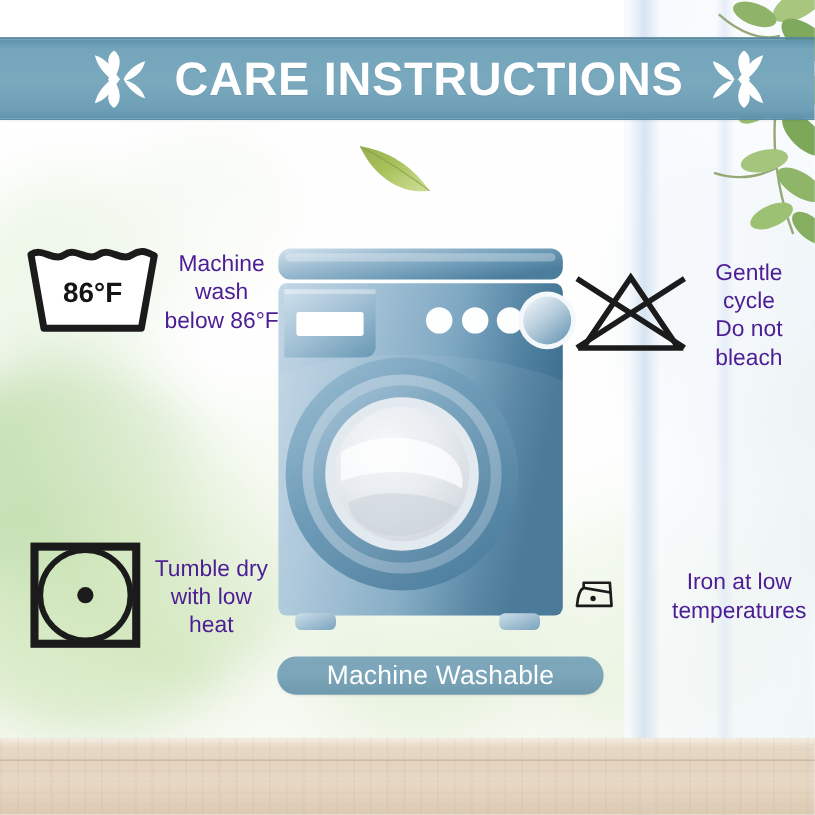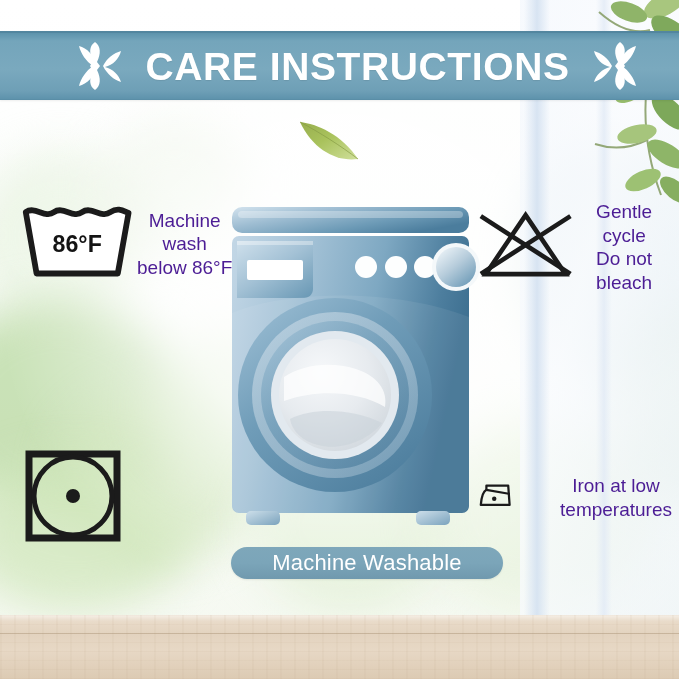--- a/index.html
+++ b/index.html
@@ -112,21 +112,21 @@
   .care .cap {
     margin-top:4px;
     text-align:center;
     color:#4c1d95;
     font-size:19px;
     line-height:1.24;
     white-space:pre-line;
   }
 
   #care-wash   { left:20px;  top:196px; width:215px; }
-  #care-bleach { left:472px; top:196px; width:197px; }
+  #care-bleach { left:472px; top:212px; width:197px; }
   #care-dry    { left:22px;  top:448px; width:207px; }
   #care-iron   { left:478px; top:452px; width:194px;gap:44px; }
 
   #care-wash .cap, #care-dry .cap { text-align:center; }
   #care-bleach .cap, #care-iron .cap { text-align:center; }
 
   
   #washer { position:absolute; left:218px; top:205px; width:265px; height:330px; z-index:6; }
 
   
@@ -242,20 +242,22 @@
   <div class="cap">Gentle cycle
 Do not bleach</div>
 </div>
 
 <div class="care" id="care-dry">
   <svg class="sym" width="105" height="96" viewBox="0 0 105 96">
     <rect x="7" y="6" width="88" height="84" fill="none" stroke="#1b1b1b" stroke-width="7"></rect>
     <circle cx="51" cy="48" r="39" fill="none" stroke="#1b1b1b" stroke-width="5"></circle>
     <circle cx="51" cy="48" r="7" fill="#1b1b1b"></circle>
   </svg>
+  <div class="cap">Tumble dry
+with low heat</div>
 </div>
 
 <div class="care" id="care-iron">
   <svg class="sym" width="136" height="88" viewBox="0 0 136 88">
     <path d="M30 7 L108 7 L113 76 L10 76 C12 52 18 28 30 22 L30 7 Z" fill="none" stroke="#1b1b1b" stroke-width="8" stroke-linejoin="round" stroke-linecap="round"></path>
     <path d="M30 22 L110 36" stroke="#1b1b1b" stroke-width="8" stroke-linecap="round" fill="none"></path>
     <circle cx="58" cy="54" r="8" fill="#1b1b1b"></circle>
   </svg>
   <div class="cap">Iron at low
 temperatures</div>

